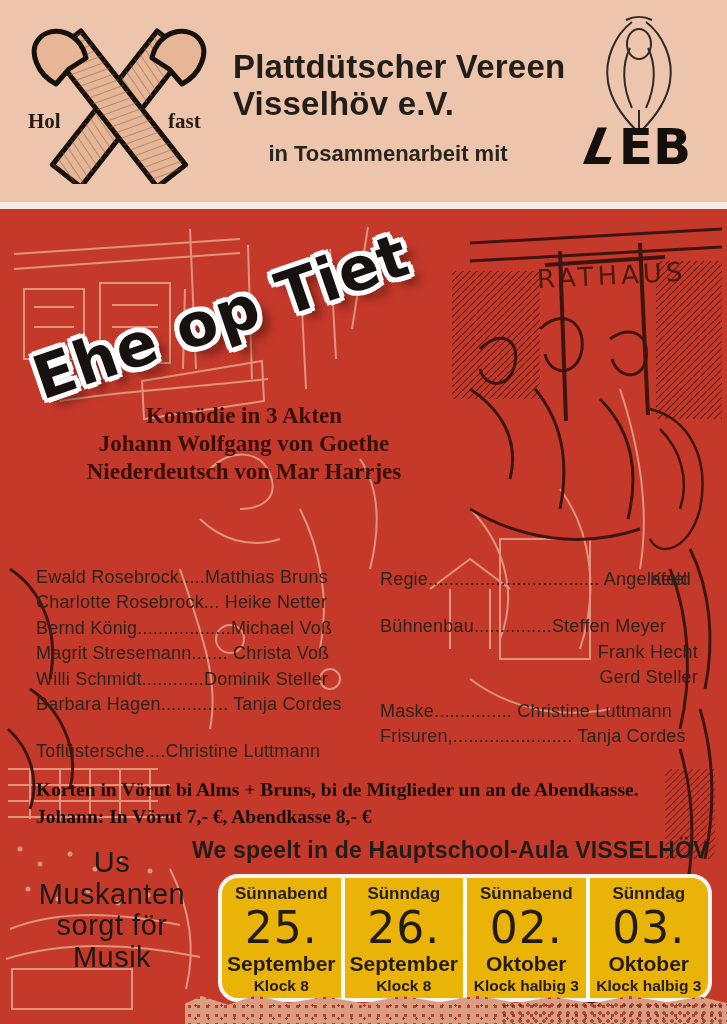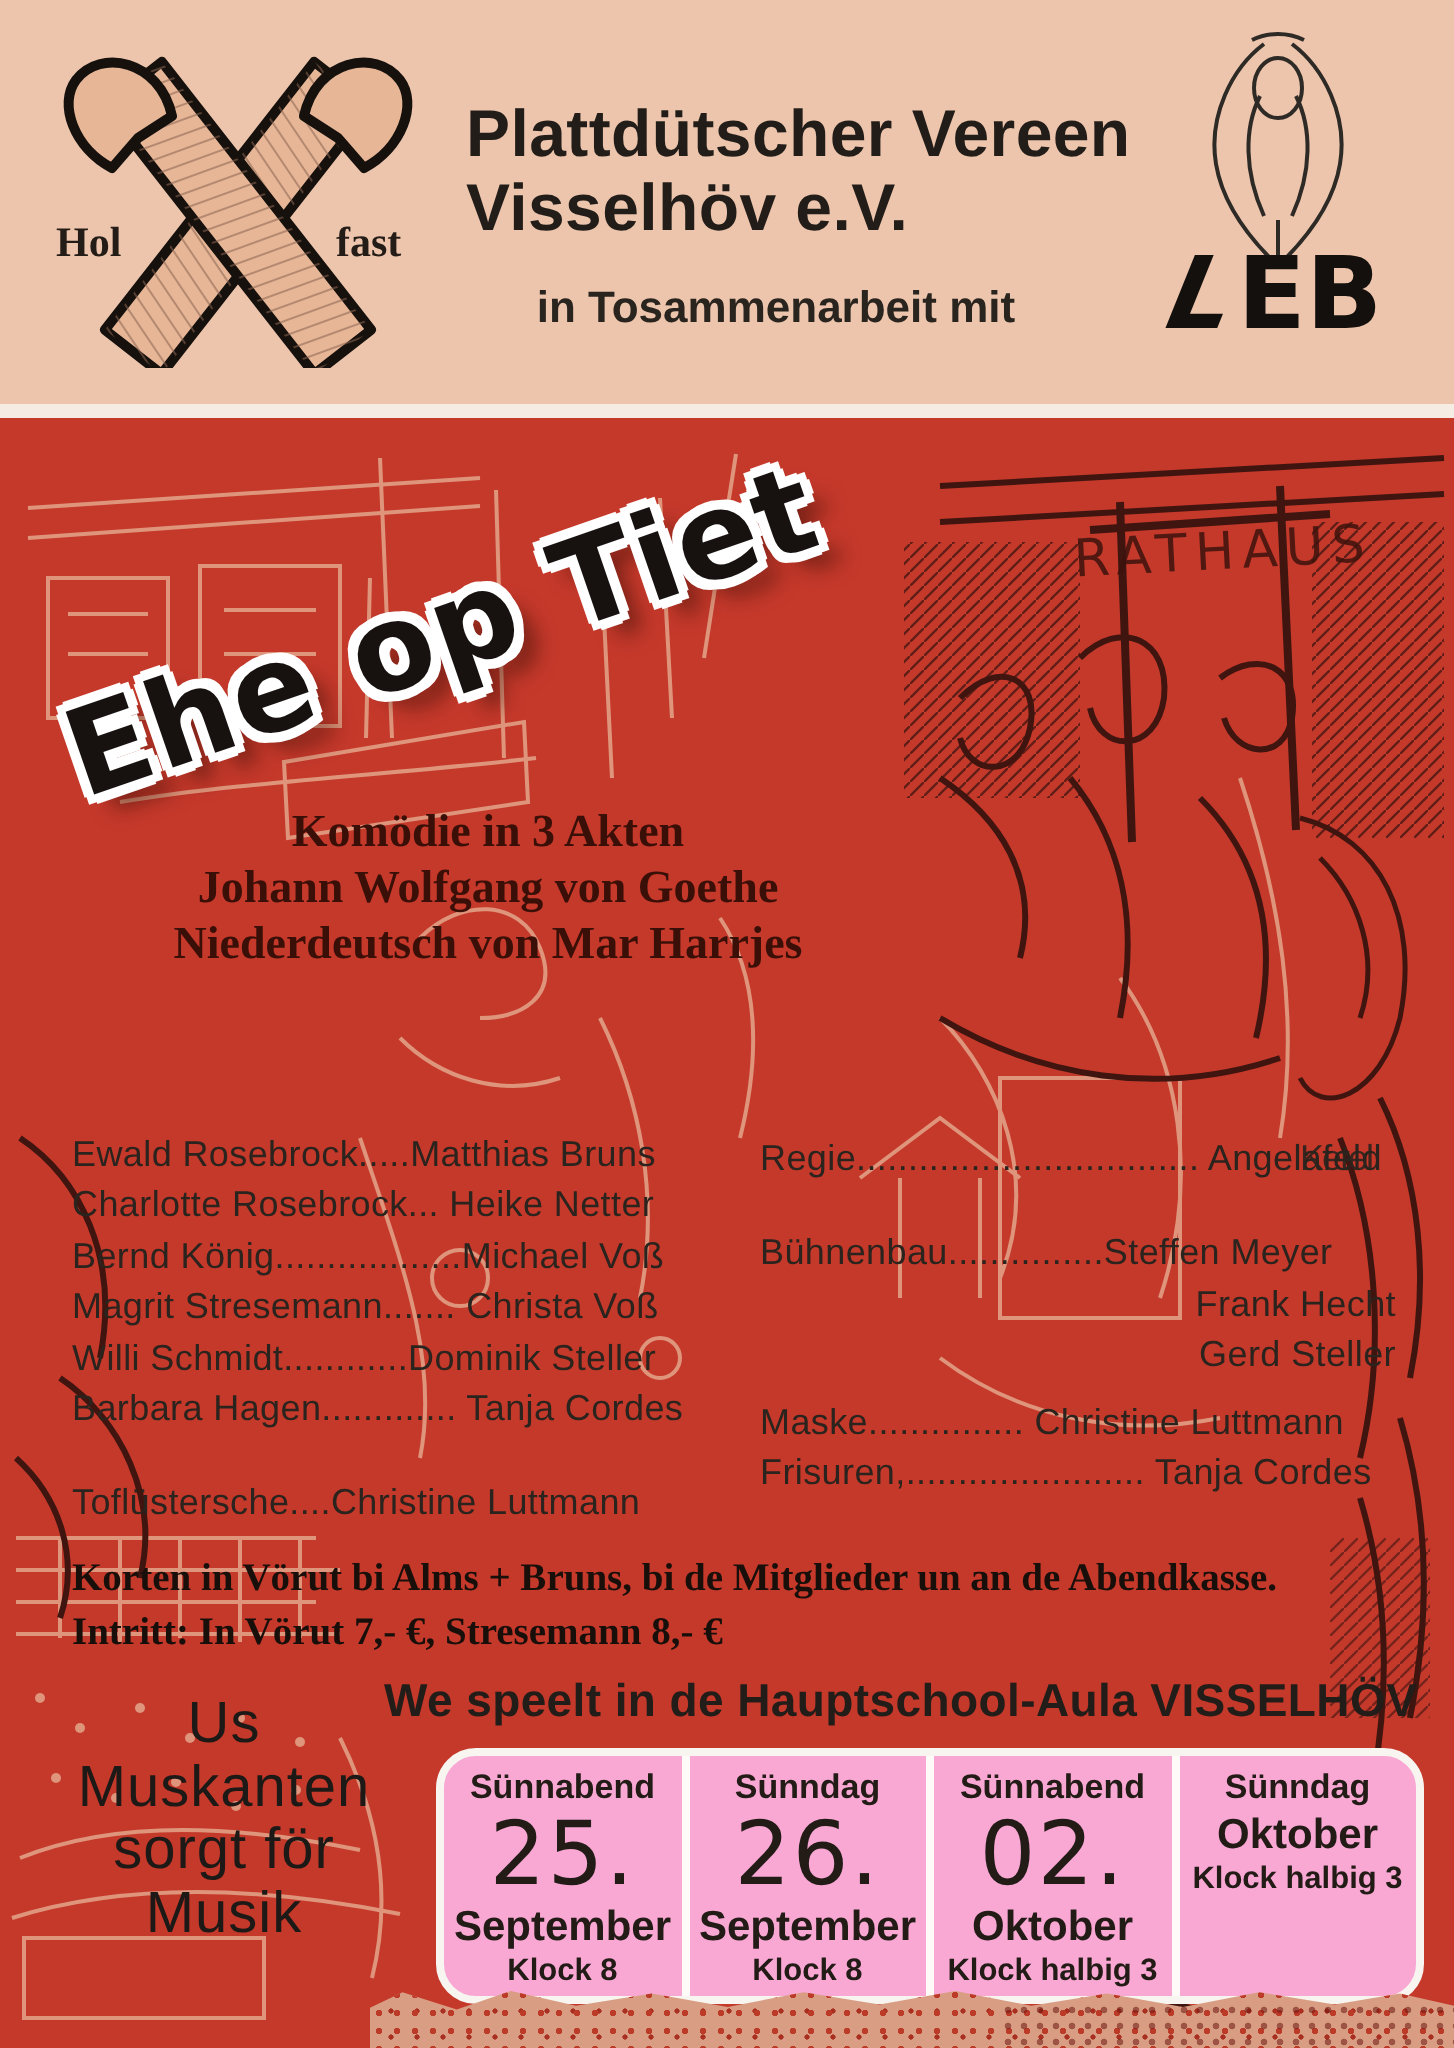--- a/index.html
+++ b/index.html
@@ -45,21 +45,21 @@
   .regie-overlay{position:absolute;right:26px;top:0;letter-spacing:-1px;color:#2b231d;opacity:.9;}
   .tickets{position:absolute;left:36px;top:568px;width:668px;
            font-family:"Liberation Serif",serif;font-weight:bold;font-size:19.5px;
            line-height:26.5px;color:#180f0b;}
   .venue{position:absolute;left:192px;top:628px;width:530px;font-weight:bold;
          font-size:23px;color:#221d19;letter-spacing:.2px;}
   .music{position:absolute;left:14px;top:638px;width:196px;text-align:center;
          font-weight:normal;font-size:29px;line-height:31.5px;color:#1c1916;letter-spacing:.5px;}
   
   .datebox{position:absolute;left:218px;top:665px;width:494px;height:128px;
-           box-sizing:border-box;background:#f9a8d4;border:4px solid #f8f4ef;
+           box-sizing:border-box;background:#eab308;border:4px solid #f8f4ef;
            border-radius:20px;display:flex;overflow:hidden;}
   .datecol{flex:1 1 0;text-align:center;padding-top:5px;color:#221b16;
            border-right:4px solid #fdfaf7;}
   .datecol:last-child{border-right:none;}
   .d-day{font-weight:bold;font-size:17px;line-height:22px;}
   .d-num{font-weight:normal;font-size:44px;line-height:46px;letter-spacing:1px;
          font-family:"DejaVu Sans",sans-serif;}
   .d-month{font-weight:bold;font-size:21px;line-height:25px;}
   .d-time{font-weight:bold;font-size:15.5px;line-height:20px;}
   
@@ -246,21 +246,21 @@
       </div>
       <div class="gap-22">Bühnenbau...............Steffen Meyer</div>
       <div class="right-name">Frank Hecht</div>
       <div class="right-name">Gerd Steller</div>
       <div class="gap-20">Maske............... Christine Luttmann</div>
       <div>Frisuren,....................... Tanja Cordes</div>
     </div>
 
     <div class="tickets">
       <div>Korten in Vörut bi Alms + Bruns, bi de Mitglieder un an de Abendkasse.</div>
-      <div>Intritt: In Vörut 7,- €, Stresemann 8,- €</div>
+      <div>Johann: In Vörut 7,- €, Abendkasse 8,- €</div>
     </div>
 
     <div class="venue">We speelt in de Hauptschool-Aula VISSELHÖV</div>
 
     <div class="music">
       <div>Us</div>
       <div>Muskanten</div>
       <div>sorgt för</div>
       <div>Musik</div>
     </div>
@@ -279,20 +279,21 @@
         <div class="d-time">Klock 8</div>
       </div>
       <div class="datecol">
         <div class="d-day">Sünnabend</div>
         <div class="d-num">02.</div>
         <div class="d-month">Oktober</div>
         <div class="d-time">Klock halbig 3</div>
       </div>
       <div class="datecol">
         <div class="d-day">Sünndag</div>
+        <div class="d-num">03.</div>
         <div class="d-month">Oktober</div>
         <div class="d-time">Klock halbig 3</div>
       </div>
     </div>
 
     <div class="speckle"></div>
     <div class="speckle-dark"></div>
   </div>
 </div>
 

